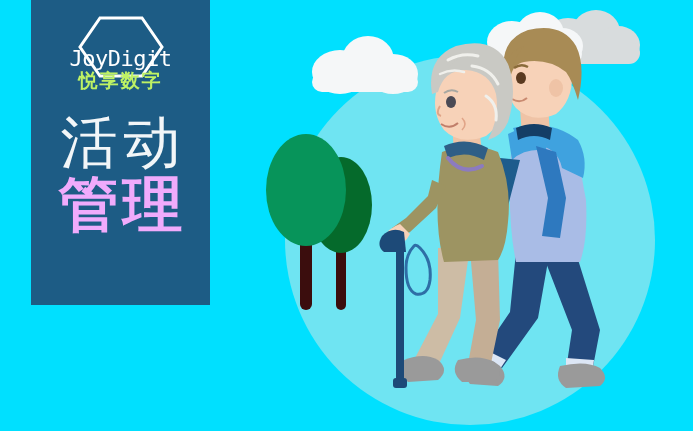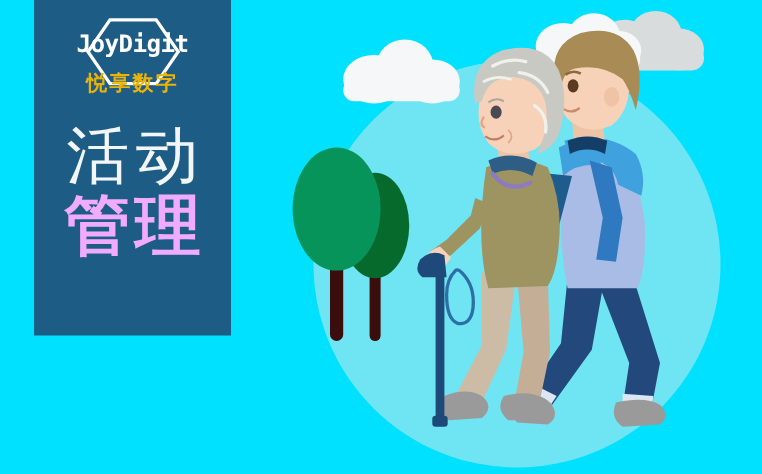--- a/index.html
+++ b/index.html
@@ -24,33 +24,33 @@
   }
   .brand{
     position:relative;
     margin-top:20px;
     width:140px;height:62px;
     display:flex;flex-direction:column;align-items:center;justify-content:flex-start;
   }
   .hexwrap{position:absolute;left:50%;top:-4px;transform:translateX(-50%);}
   .brand-en{
     position:relative;z-index:2;
-    margin-top:10px;
+    margin-top:28px;
     color:#FFFFFF;
     font-family:"DejaVu Sans Mono","Liberation Mono",monospace;
-    font-weight:bold;
+    font-weight:normal;
     font-size:22px;
     letter-spacing:-0.5px;
     line-height:1;
     white-space:nowrap;
   }
   .brand-cn{
     position:relative;z-index:2;
-    margin-top:15px;
-    color:#eab308;
+    margin-top:1px;
+    color:#bef264;
     font-size:19px;
     font-weight:bold;
     letter-spacing:2px;
     line-height:1;
     white-space:nowrap;
   }
   .title-block{
     margin-top:30px;
     display:flex;flex-direction:column;align-items:flex-end;
   }

